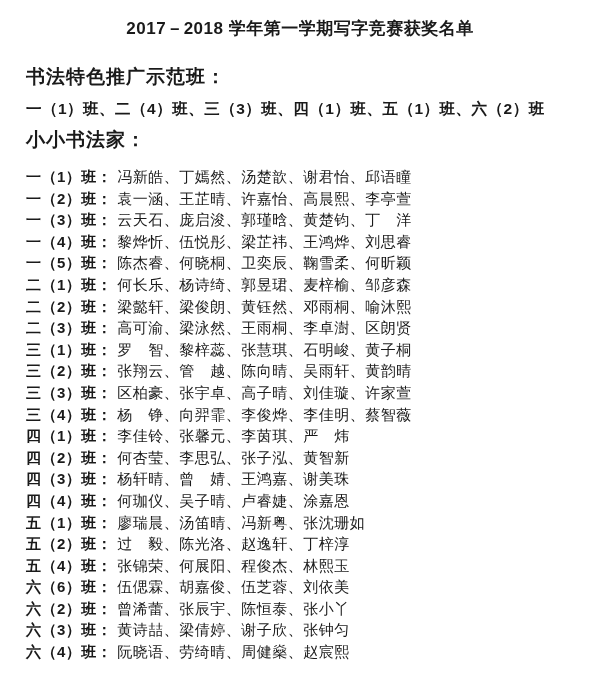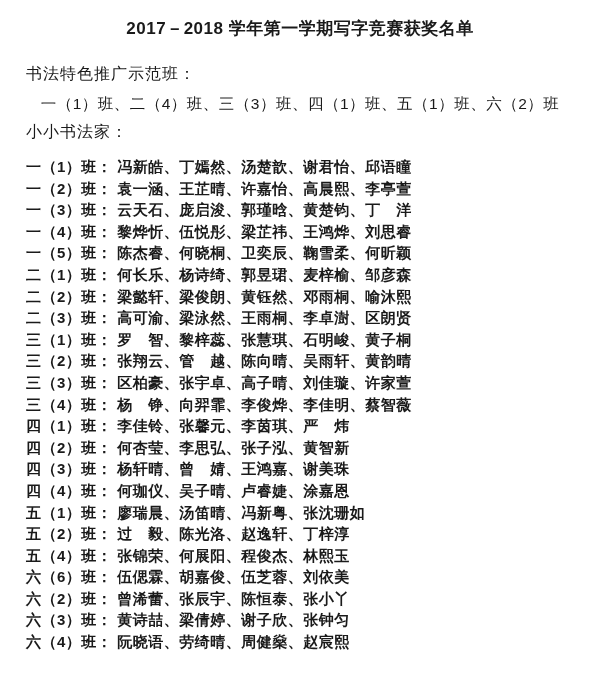--- a/index.html
+++ b/index.html
@@ -17,48 +17,47 @@
   }
   .doc-title {
     margin-top: 17px;
     text-align: center;
     font-size: 17px;
     font-weight: 700;
     letter-spacing: 0.5px;
     white-space: nowrap;
   }
   .section-heading {
-    font-size: 16px;
-    font-weight: 400;
+    font-size: 19px;
+    font-weight: 700;
     letter-spacing: 1px;
   }
   .heading-demo { margin-top: 24px; }
   .class-line {
     margin-top: 9px;
     font-size: 15.5px;
-    font-weight: 400;
+    font-weight: 700;
     letter-spacing: 0.5px;
     white-space: nowrap;
-    text-align: center;
   }
   .heading-calligraphers { margin-top: 7px; }
   .award-list { margin-top: 13px; }
   .award-row {
     height: 21.6px;
     line-height: 21.6px;
     font-size: 15px;
     white-space: nowrap;
   }
   .class-label {
     font-weight: 700;
     letter-spacing: 0.5px;
     margin-right: 5px;
   }
   .student-names {
-    font-weight: 700;
+    font-weight: 400;
     letter-spacing: 0.5px;
   }
 </style>
 </head>
 <body>
 
 <div class="page">
 
   <div class="doc-title">2017－2018 学年第一学期写字竞赛获奖名单</div>
 

